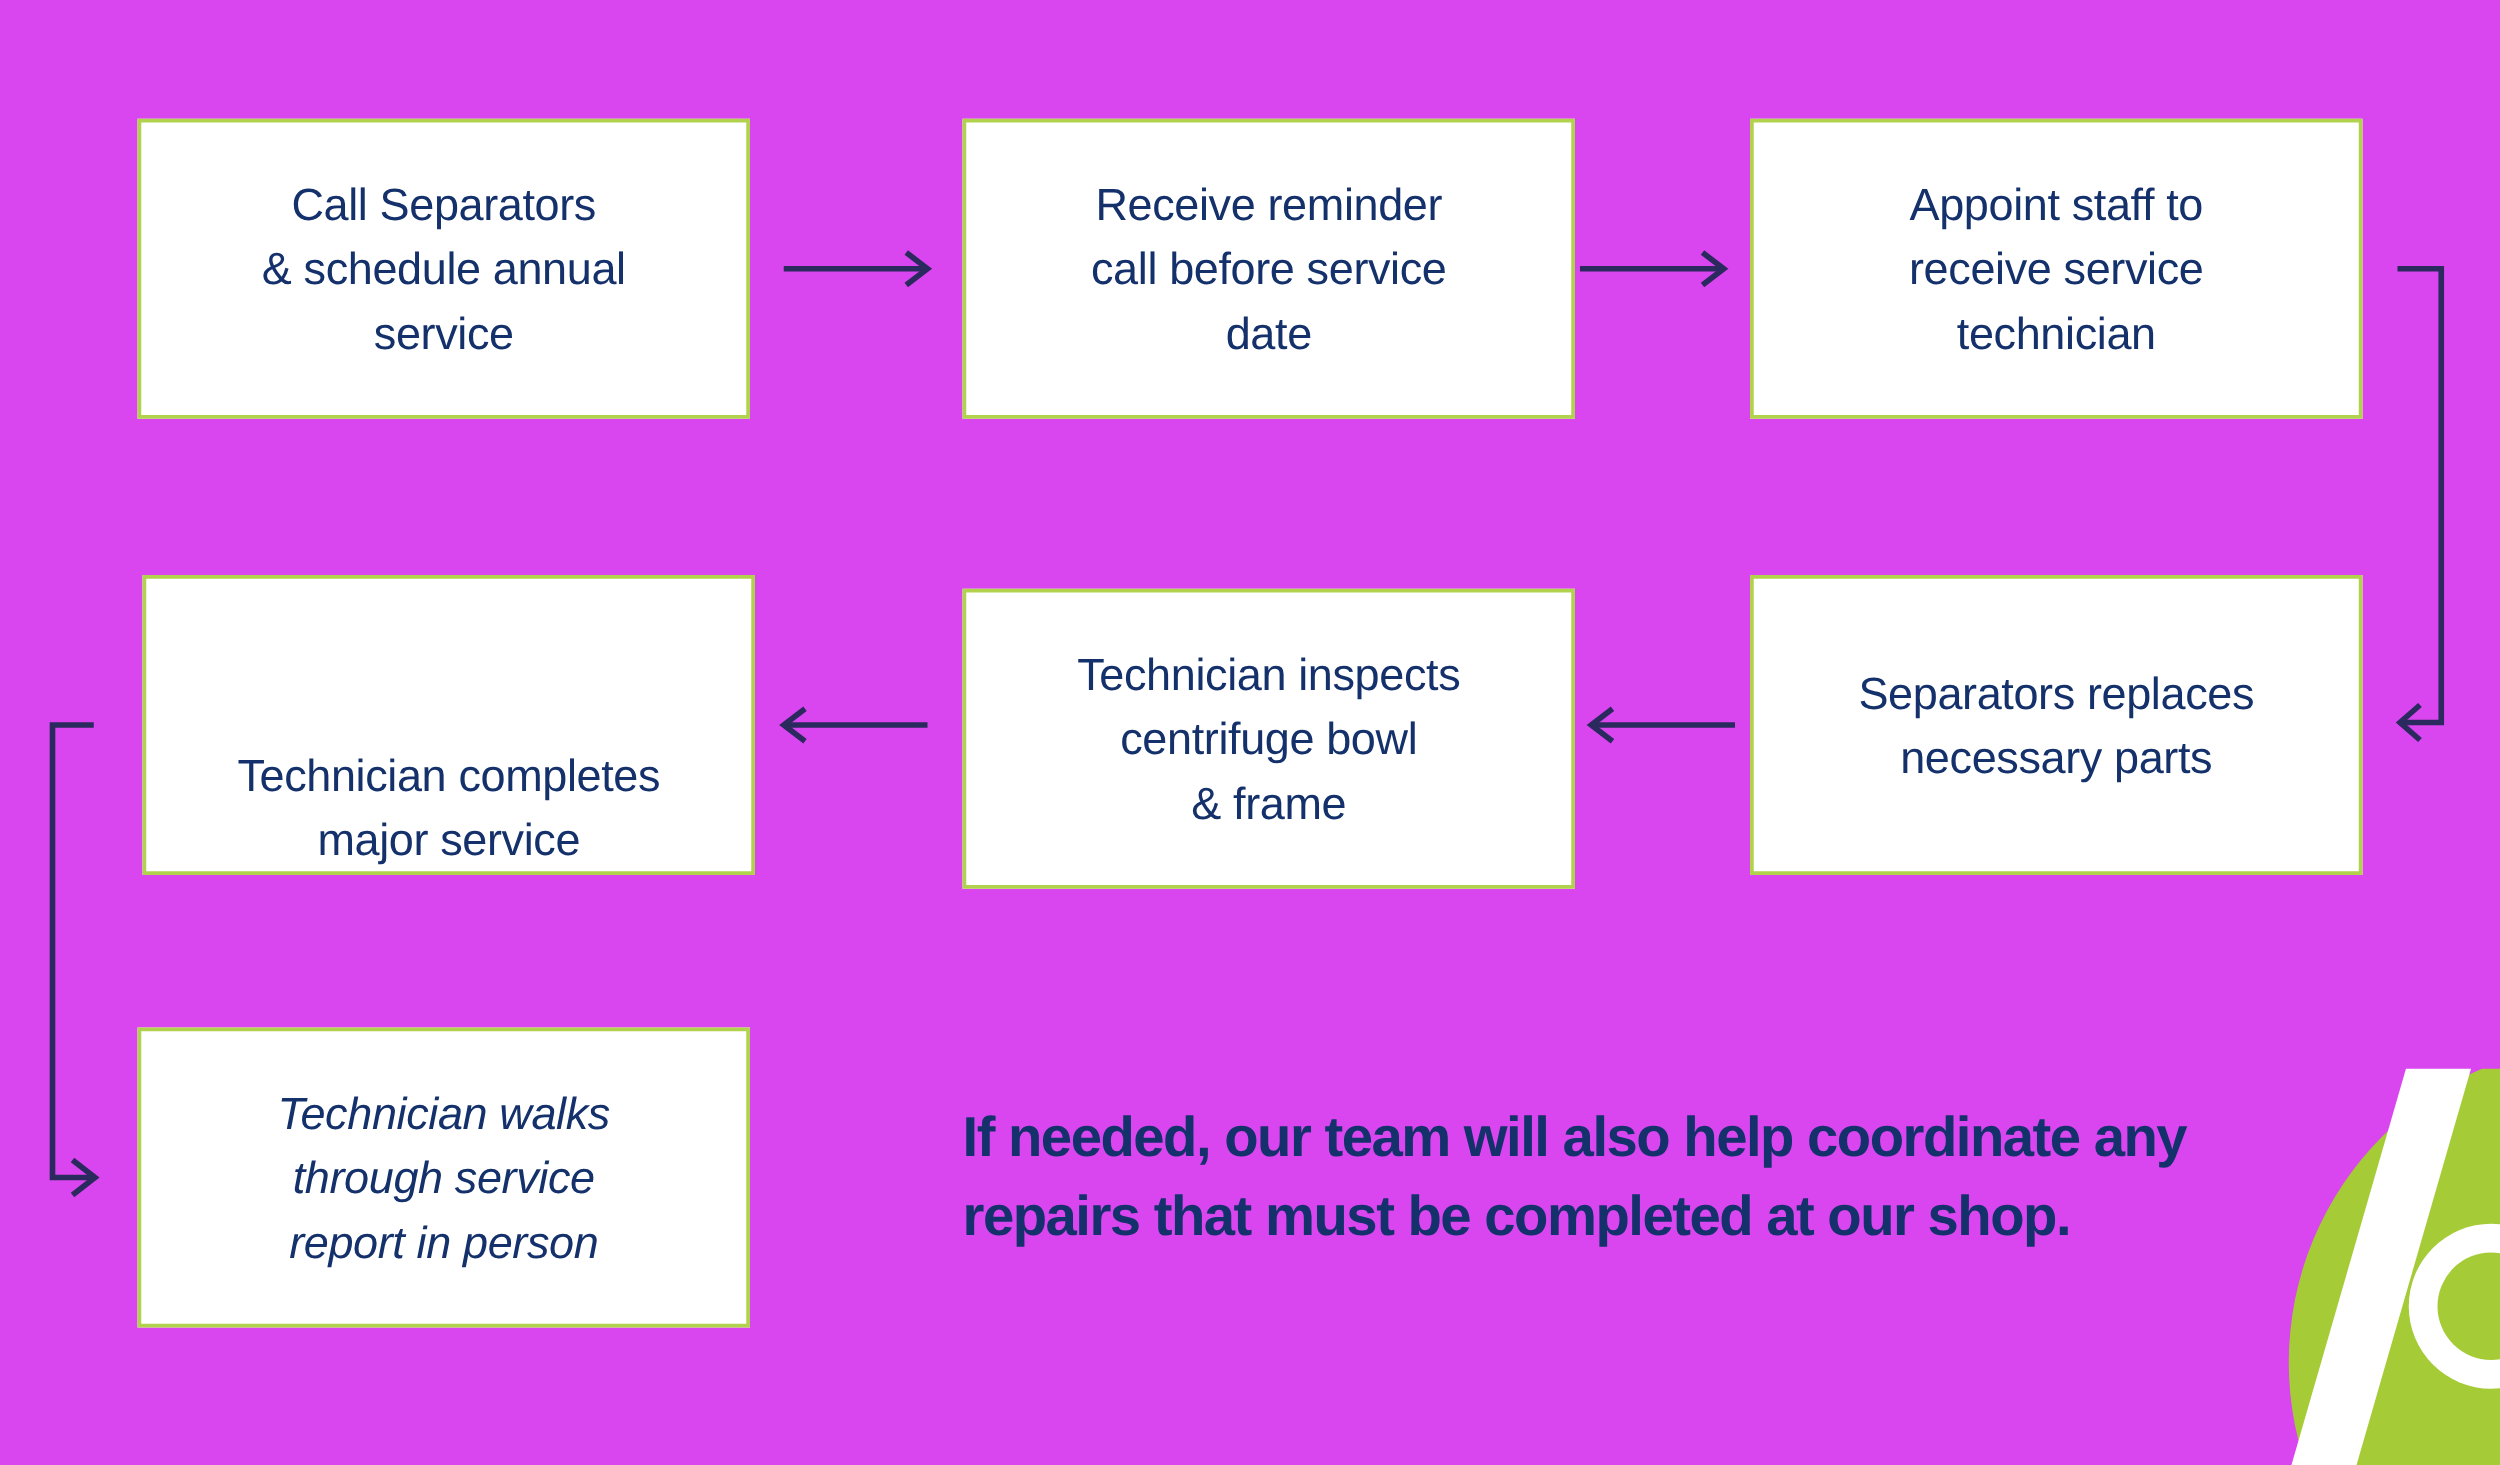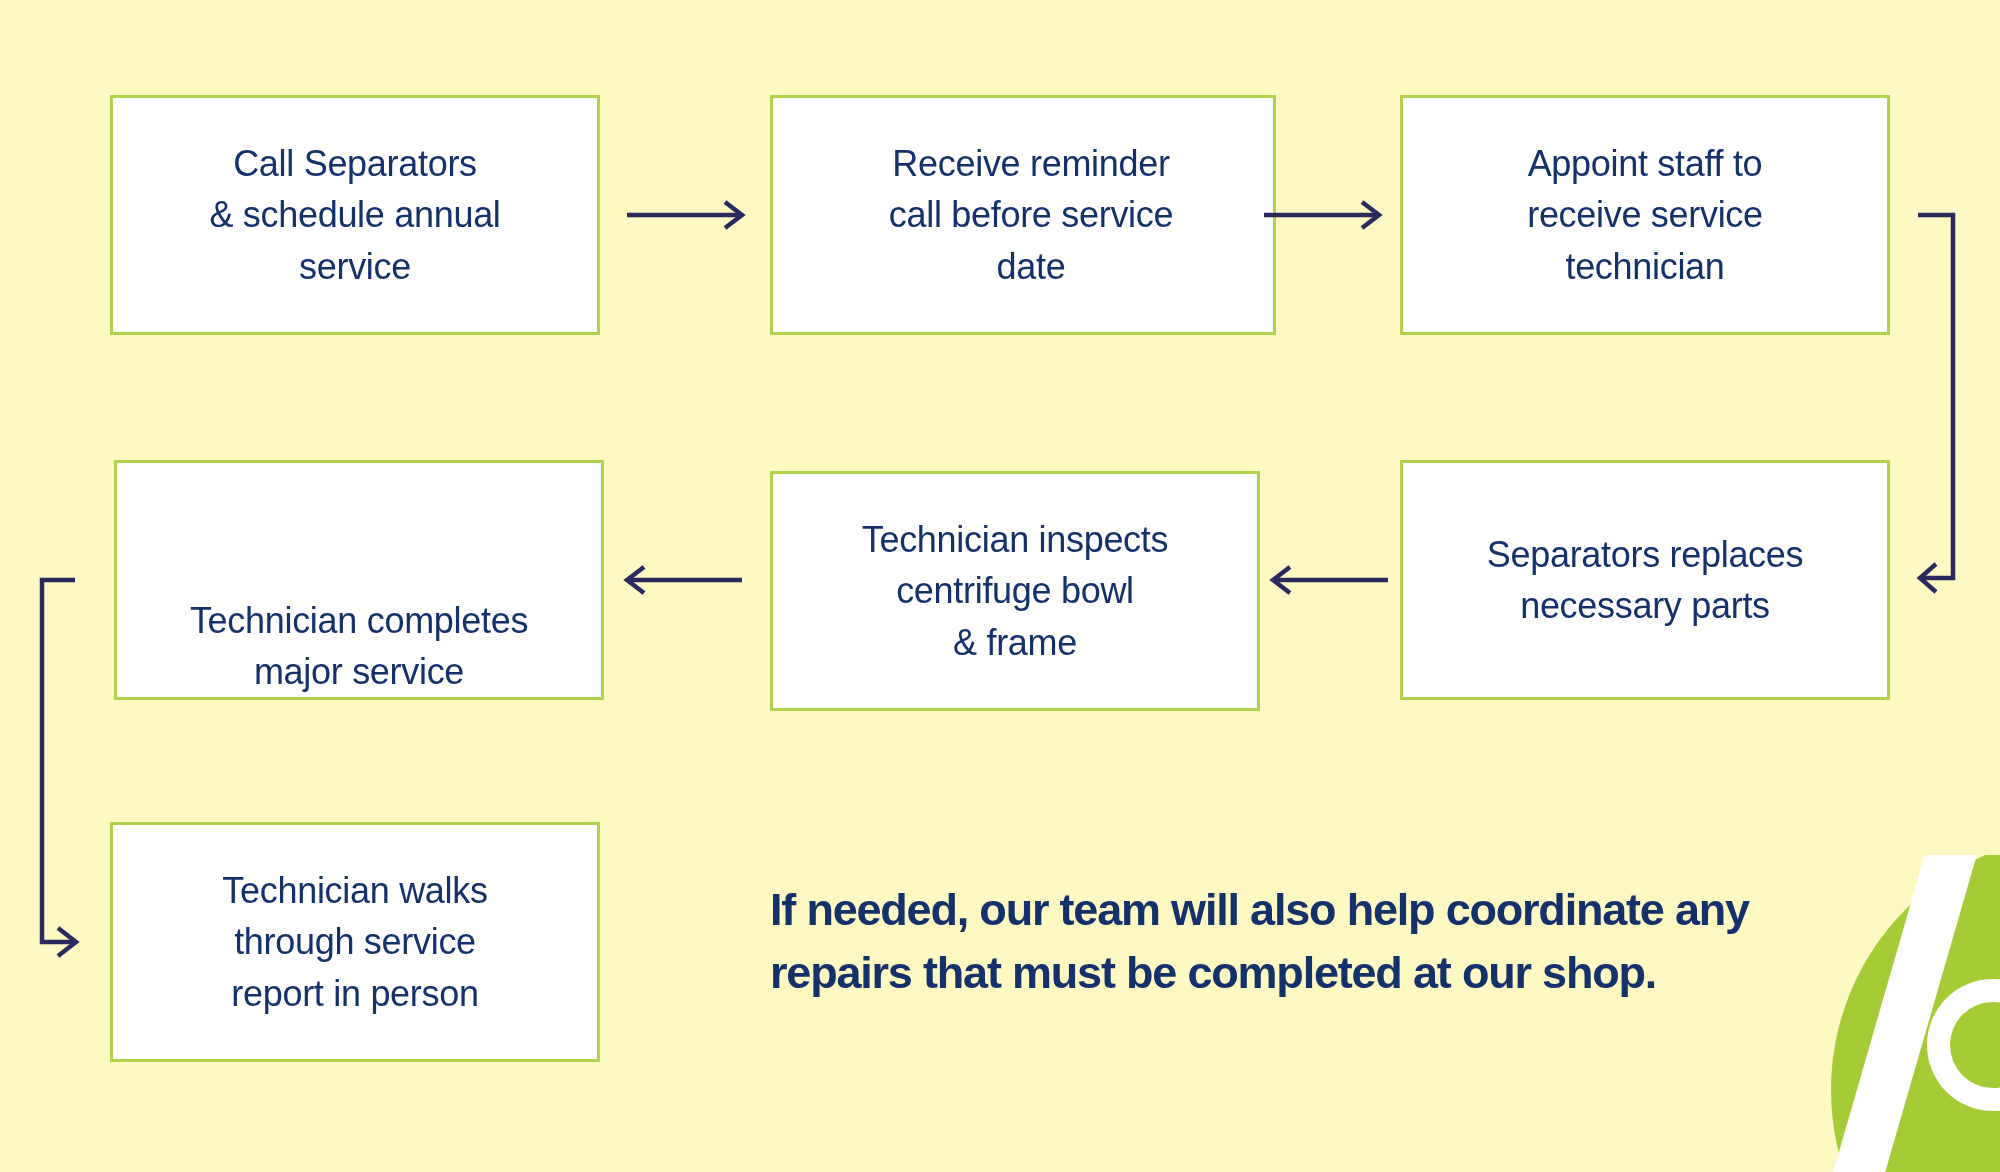--- a/index.html
+++ b/index.html
@@ -1,19 +1,19 @@
 <!DOCTYPE html>
 <html style="--navy: #14316b; --arrow: #2b2a5e; --green: #b1d24c; --logo_green: #a5cc37;"><head>
 <meta charset="utf-8">
 <style>
   html,body{margin:0;padding:0;background:#ffffff;}
   .canvas{
     position:relative;
     width:2000px;height:1172px;
-    background:#fef9c3;
+    background:#d946ef;
     overflow:hidden;
     font-family:"Liberation Sans","DejaVu Sans",sans-serif;
   }
   .flow-box{
     position:absolute;
     width:484px;height:234px;
     border:3px solid var(--green,#b1d24c);
     background:#ffffff;
     display:flex;align-items:center;justify-content:center;
     text-align:center;
@@ -40,21 +40,21 @@
 </head>
 <body>
 
 <div class="canvas">
 
   <div class="flow-box" style="left:110px;top:95px;">
     <span>Call Separators
 &amp; schedule annual
 service</span>
   </div>
-  <div class="flow-box" style="left:770px;top:95px;padding-left:16px;">
+  <div class="flow-box" style="left:770px;top:95px;">
     <span>Receive reminder
 call before service
 date</span>
   </div>
   <div class="flow-box" style="left:1400px;top:95px;">
     <span>Appoint staff to
 receive service
 technician</span>
   </div>
 
@@ -65,21 +65,21 @@
   <div class="flow-box" style="left:770px;top:460px;margin-top:11px;">
     <span>Technician inspects
 centrifuge bowl
 &amp; frame</span>
   </div>
   <div class="flow-box" style="left:114px;top:460px;align-items:flex-end;">
     <span>Technician completes
 major service</span>
   </div>
 
-  <div class="flow-box" style="left:110px;top:822px;">
+  <div class="flow-box" style="left:110px;top:822px;font-style:italic;">
     <span>Technician walks
 through service
 report in person</span>
   </div>
 
   <div class="arrow" style="left:625px;top:197px;">
     <svg width="122" height="36" viewBox="0 0 122 36">
       <g stroke="var(--arrow,#2b2a5e)" stroke-width="4.5" fill="none">
         <line x1="2" y1="18" x2="116" y2="18"></line>
         <path d="M100 5 L117 18 L100 31"></path>

